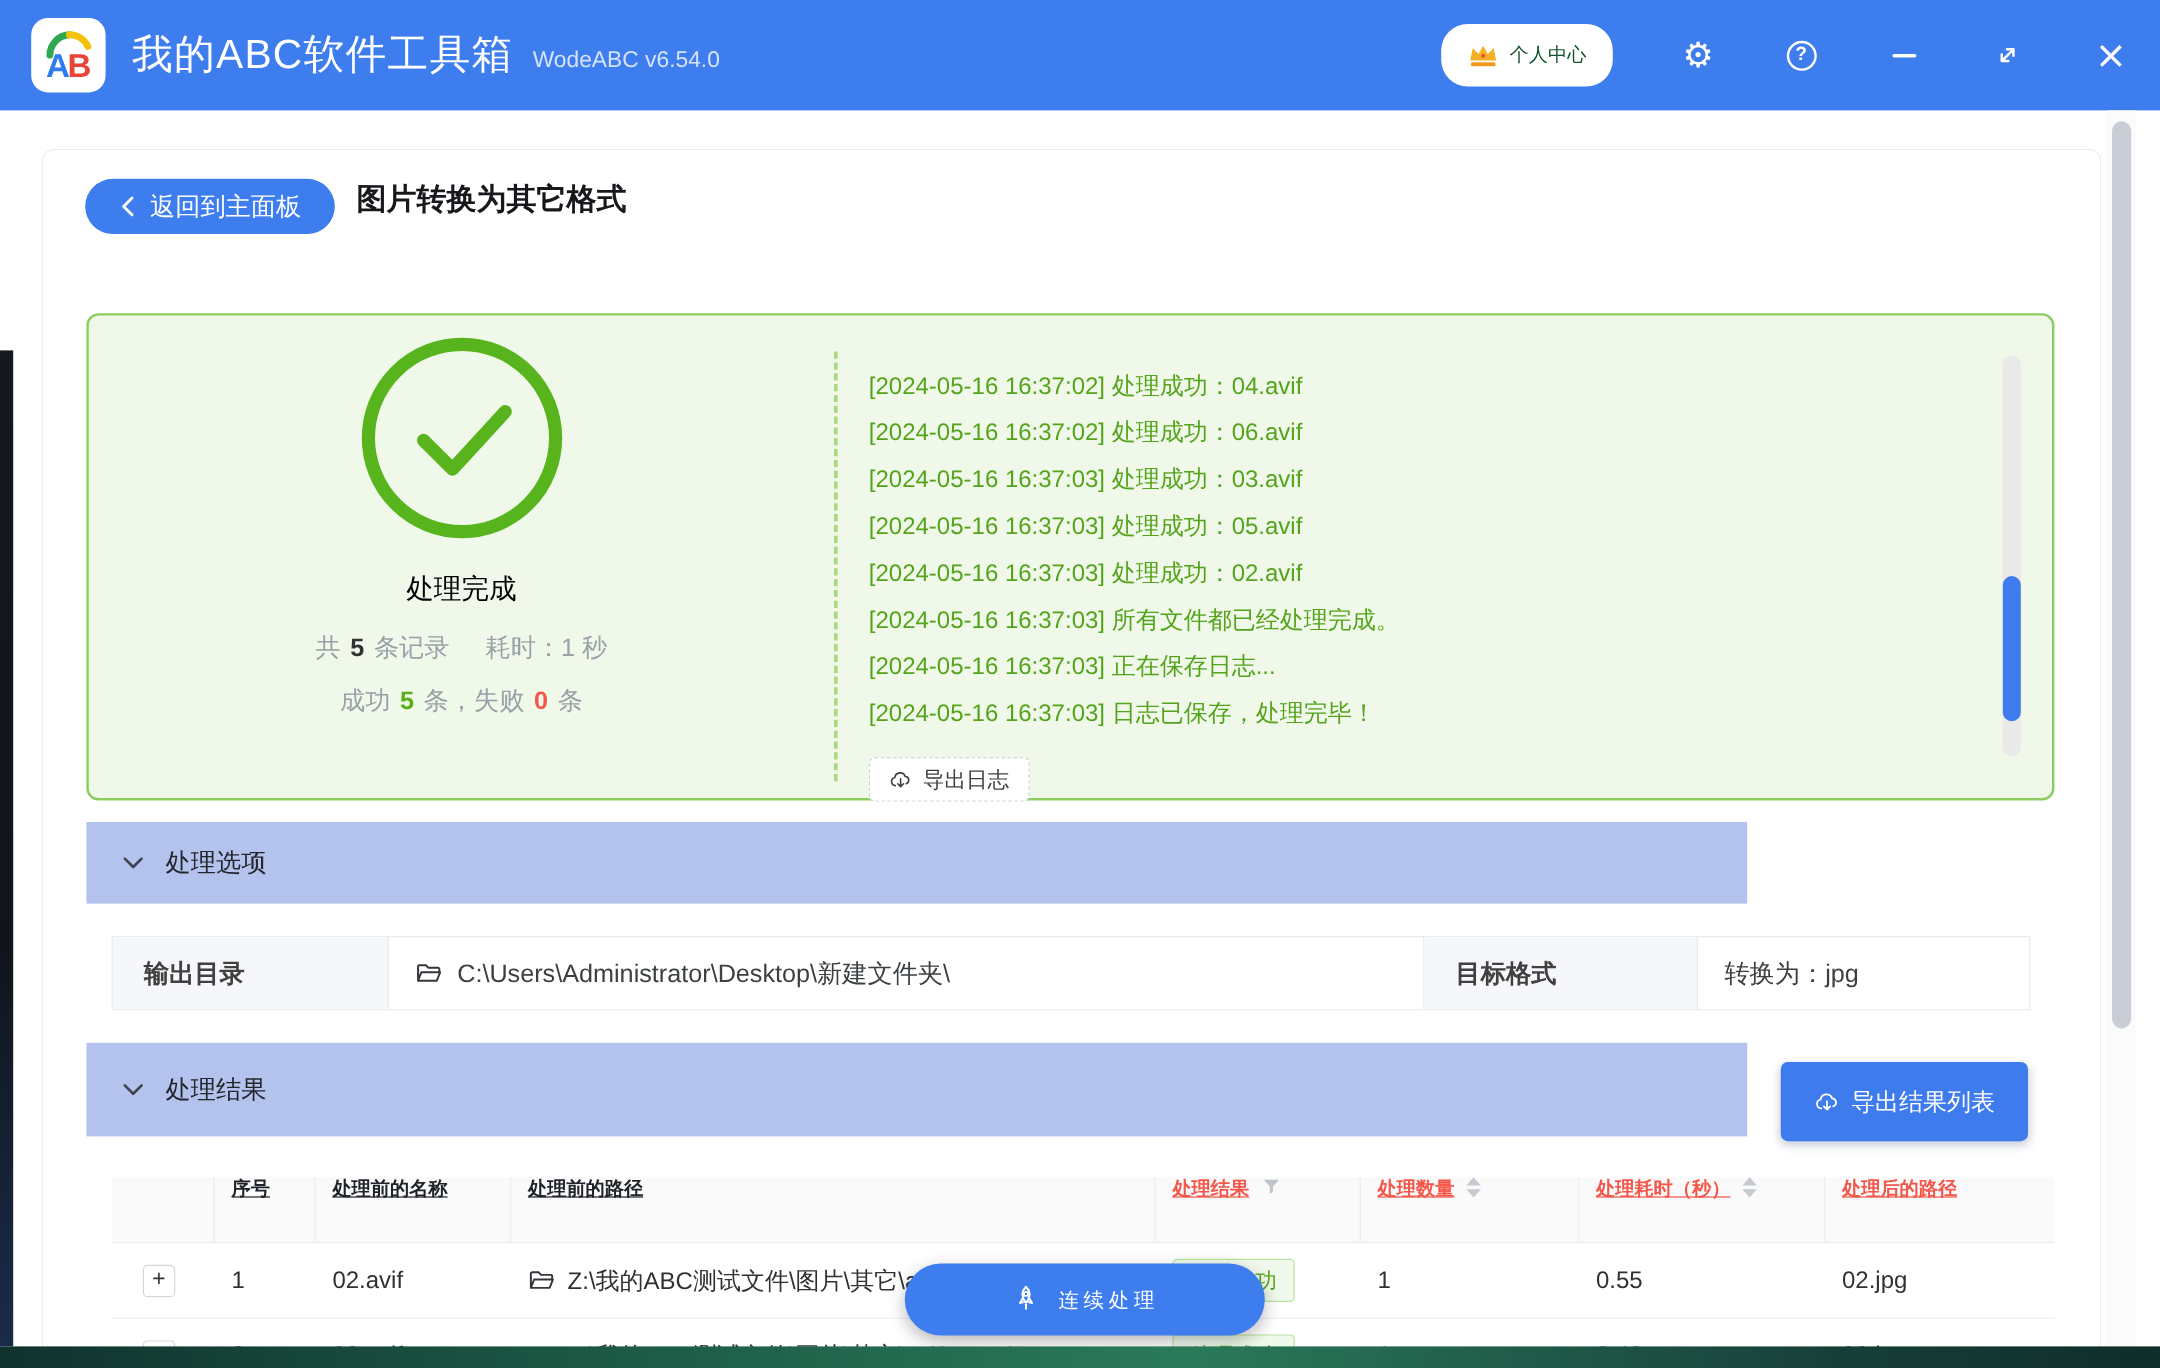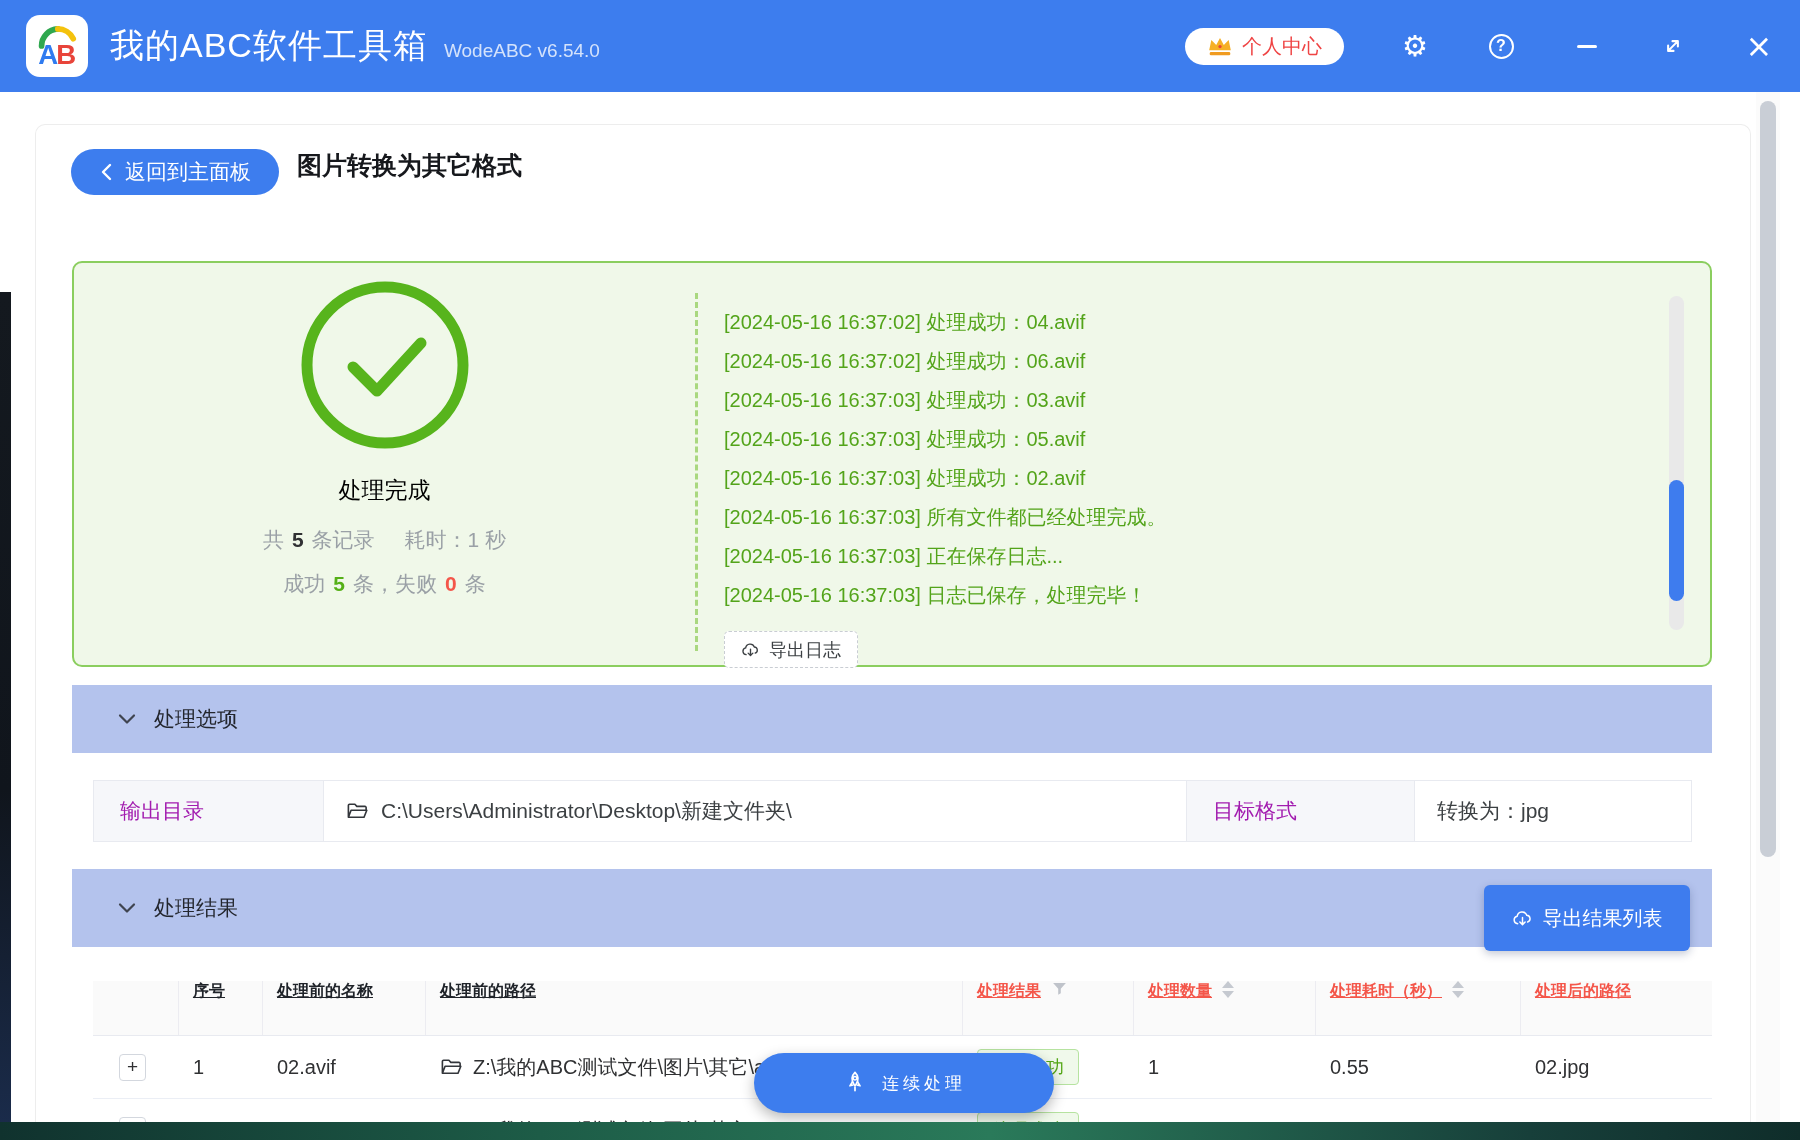--- a/index.html
+++ b/index.html
@@ -8,21 +8,21 @@
     position:relative; background:#ffffff;
     font-family:"Liberation Sans","DejaVu Sans",sans-serif;
     color:#303133;
   }
   
   .titlebar{position:absolute;left:0;top:0;width:1800px;height:92px;background:#3d7dee;display:flex;align-items:center;padding:0 26px;}
   .logo{width:62px;height:62px;background:#fff;border-radius:14px;display:flex;align-items:center;justify-content:center;flex:0 0 auto;}
   .app-name{color:#fff;font-size:34px;font-weight:normal;margin-left:22px;letter-spacing:1px;}
   .app-version{color:rgba(255,255,255,.78);font-size:19px;margin-left:16px;margin-top:10px;}
   .tb-right{margin-left:auto;display:flex;align-items:center;gap:56px;}
-  .user-center{height:37px;background:#fff;border-radius:22px;display:flex;align-items:center;gap:9px;padding:0 22px;font-size:20px;color:#ef4444;cursor:default;}
+  .user-center{height:52px;background:#fff;border-radius:22px;display:flex;align-items:center;gap:9px;padding:0 22px;font-size:16px;color:#14532d;cursor:default;}
   .tb-icon{width:30px;height:30px;display:flex;align-items:center;justify-content:center;color:#fff;}
   .gear-glyph{font-family:"DejaVu Sans",sans-serif;font-size:29px;line-height:1;color:#fff;}
   .help-circle{width:25px;height:25px;border:2px solid #fff;border-radius:50%;display:flex;align-items:center;justify-content:center;font-size:16px;font-weight:bold;color:#fff;}
   .min-bar{width:20px;height:3px;background:#fff;border-radius:2px;}
   .close-x{font-size:32px;color:#fff;line-height:1;font-family:"DejaVu Sans",sans-serif;}
   
   .card{position:absolute;left:35px;top:124px;width:1716px;bottom:0;background:#fff;border:1px solid #ededed;border-bottom:none;border-radius:10px 10px 0 0;}
   
   .back-row{position:absolute;left:35px;top:24px;display:flex;align-items:flex-start;gap:18px;}
   .back-btn{height:46px;padding:0 28px;border-radius:23px;background:#3d7dee;color:#fff;font-size:21px;display:flex;align-items:center;gap:12px;border:none;cursor:pointer;}
@@ -37,26 +37,26 @@
   .cnt-dark{color:#303133;font-weight:bold;}
   .cnt-green{color:#55b017;font-weight:bold;}
   .cnt-red{color:#f4564a;font-weight:bold;}
   .sp-gap{margin-left:22px;}
   .sp-right{flex:1;border-left:3px dashed #a9d87f;margin:30px 0 14px 0;padding:10px 12px 0 26px;position:relative;}
   .log-line{font-size:20px;color:#53a41a;line-height:39px;white-space:nowrap;}
   .export-log-btn{margin-top:16px;display:inline-flex;align-items:center;gap:9px;height:37px;padding:0 16px;background:#fff;border:1px dashed #c9cdd3;border-radius:5px;font-size:18px;color:#3c4043;cursor:pointer;}
   .inner-scroll-track{position:absolute;right:26px;top:33px;width:15px;height:334px;background:#e9e9e9;border-radius:8px;}
   .inner-scroll-thumb{position:absolute;left:0;top:184px;width:15px;height:121px;background:#3e7cee;border-radius:8px;}
   
-  .section-header{position:absolute;left:36px;width:1640px;background:#b4c3ed;display:flex;align-items:center;padding-left:46px;gap:18px;font-size:21px;color:#23262d;}
+  .section-header{position:absolute;left:36px;width:1384px;background:#b4c3ed;display:flex;align-items:center;padding-left:30px;gap:18px;font-size:21px;color:#23262d;}
   .sh-options{top:560px;height:68px;}
   .sh-results{top:744px;height:78px;}
   
   .options-row{position:absolute;left:57px;top:655px;width:1599px;height:62px;display:flex;border:1px solid #e8eaf0;}
-  .opt-label{background:#f6f7fa;font-weight:normal;font-size:21px;color:#a21caf;display:flex;align-items:center;padding-left:26px;border-right:1px solid #e8eaf0;}
+  .opt-label{background:#f6f7fa;font-weight:bold;font-size:21px;color:#404040;display:flex;align-items:center;padding-left:26px;border-right:1px solid #e8eaf0;}
   .opt-value{display:flex;align-items:center;padding-left:22px;font-size:21px;color:#3c4043;gap:12px;}
   .w-230{width:230px;} .w-863{width:863px;border-right:1px solid #e8eaf0;} .w-228{width:228px;} .w-278{width:278px;flex:1;}
   
   .export-list-btn{position:absolute;left:1448px;top:760px;width:206px;height:66px;background:#3e7cee;border:none;border-radius:6px;color:#fff;font-size:20px;display:flex;align-items:center;justify-content:center;gap:10px;box-shadow:0 3px 8px rgba(20,40,90,.25);cursor:pointer;}
   
   .results-table{position:absolute;left:57px;top:856px;width:1619px;}
   .t-head{display:flex;height:55px;background:#fafafa;border-bottom:1px solid #e8eaf0;align-items:center;}
   .th{display:flex;height:100%;padding-left:14px;font-size:16px;font-weight:bold;color:#1f2329;border-right:1px solid #ececf1;gap:10px;text-decoration:underline;}
   .th.red{color:#f4564a;}
   .c1{width:86px;} .c2{width:84px;} .c3{width:163px;} .c4{width:537px;} .c5{width:171px;} .c6{width:182px;} .c7{width:205px;} .c8{width:191px;border-right:none;}

